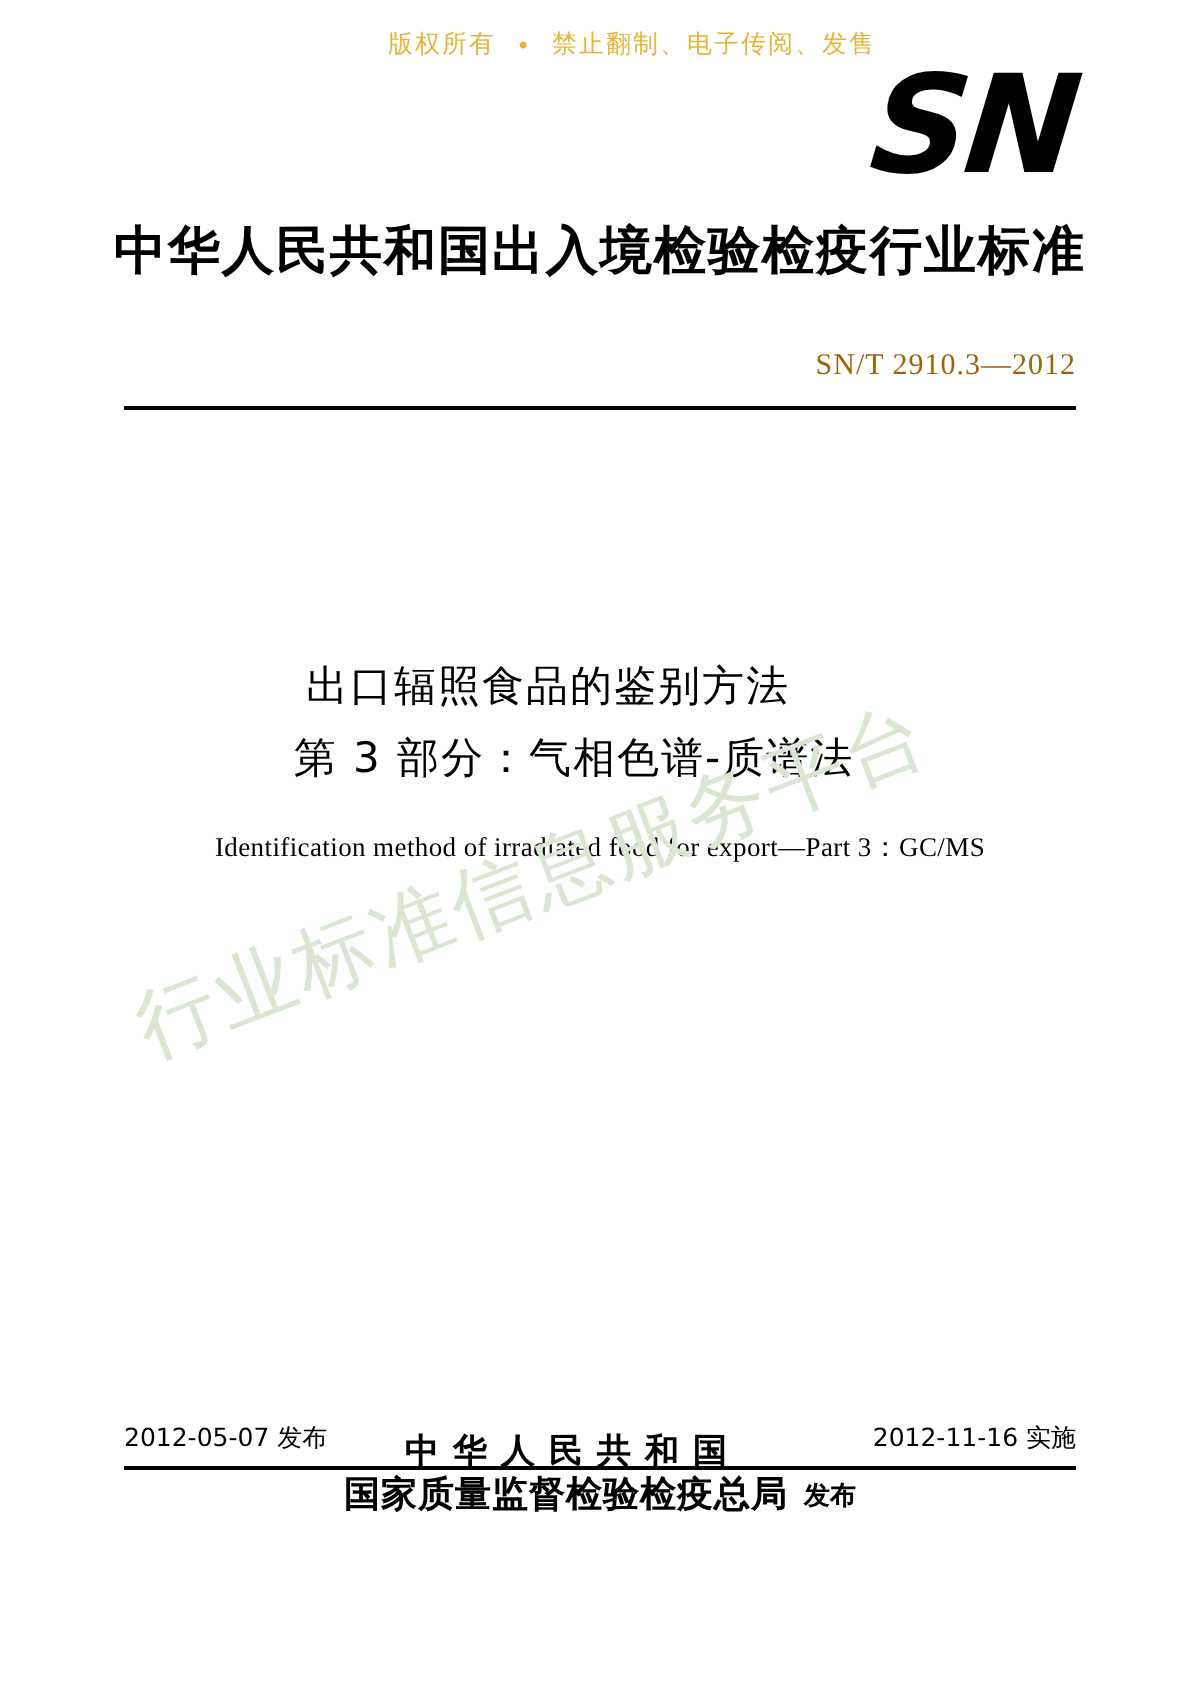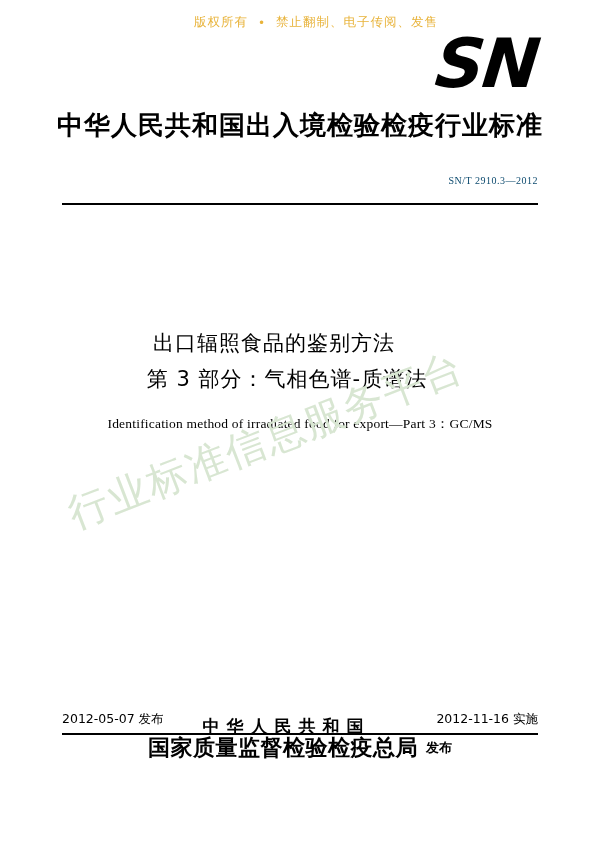--- a/index.html
+++ b/index.html
@@ -72,23 +72,23 @@
     letter-spacing: 1px;
     color: #000;
   }
 
   
   .std-number {
     position: absolute;
     top: 175px;
     right: 62px;
     font-family: "Liberation Serif", serif;
-    font-size: 10px;
+    font-size: 15px;
     letter-spacing: 0.5px;
-    color: #0c4a6e;
+    color: #a16207;
   }
 
   
   .rule-top {
     position: absolute;
     top: 203px;
     left: 62px;
     width: 476px;
     height: 2px;
     background: #000;
@@ -185,21 +185,21 @@
     vertical-align: middle;
     text-align: center;
   }
   .issuer-line1 {
     font-size: 17px;
     letter-spacing: 7px;
     line-height: 21px;
     padding-left: 7px;
   }
   .issuer-line2 {
-    font-size: 22px;
+    font-size: 18px;
     letter-spacing: 0.5px;
     line-height: 21px;
   }
   .issuer-publish {
     display: inline-block;
     vertical-align: bottom;
     font-size: 13px;
     font-weight: bold;
     margin-left: 8px;
     padding-bottom: 1px;

